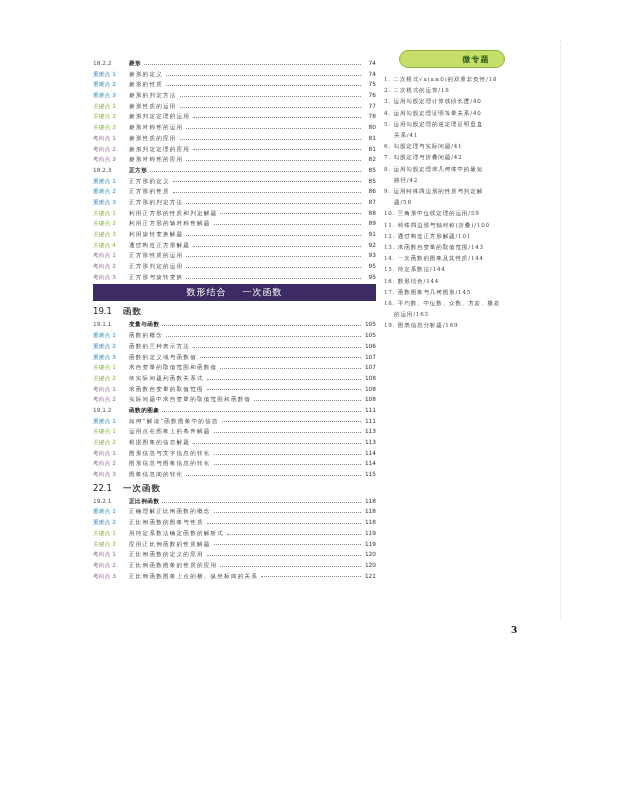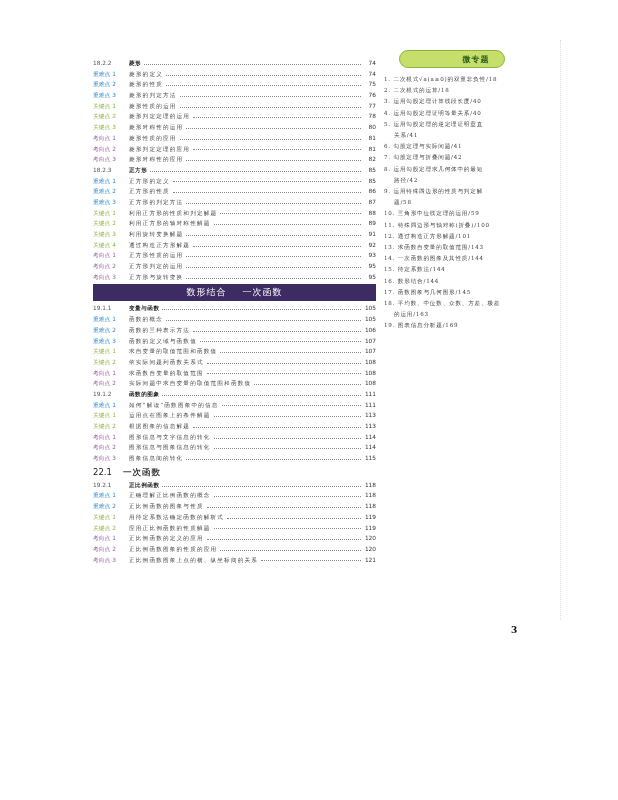--- a/index.html
+++ b/index.html
@@ -159,20 +159,24 @@
     <div class="row ">
       <span class="tag kx">考向点 3</span>
       <span class="title">正方形与旋转变换</span>
       <span class="leader"></span>
       <span class="pg">95</span>
     </div>
     <div class="chapter">
       <span>数形结合</span>
       <span>一次函数</span>
     </div>
+    <div class="row sec">
+      <span class="num">19.1</span>
+      <span class="title">函数</span>
+    </div>
     <div class="row sub">
       <span class="num">19.1.1</span>
       <span class="title">变量与函数</span>
       <span class="leader"></span>
       <span class="pg">105</span>
     </div>
     <div class="row ">
       <span class="tag zn">重难点 1</span>
       <span class="title">函数的概念</span>
       <span class="leader"></span>

